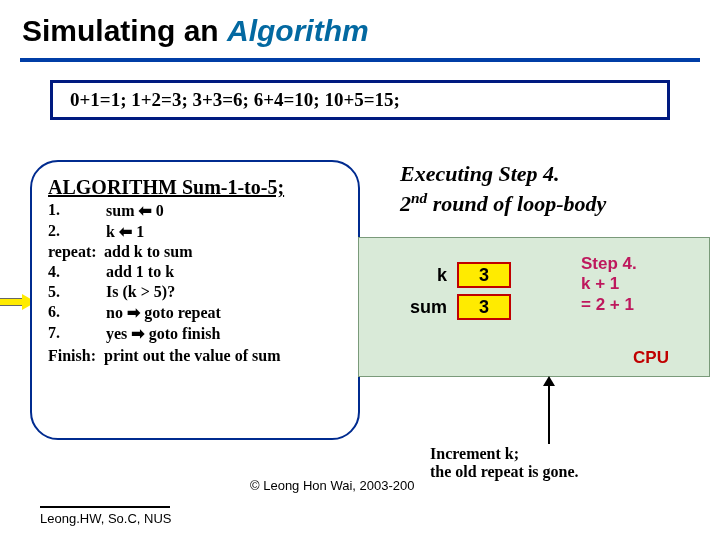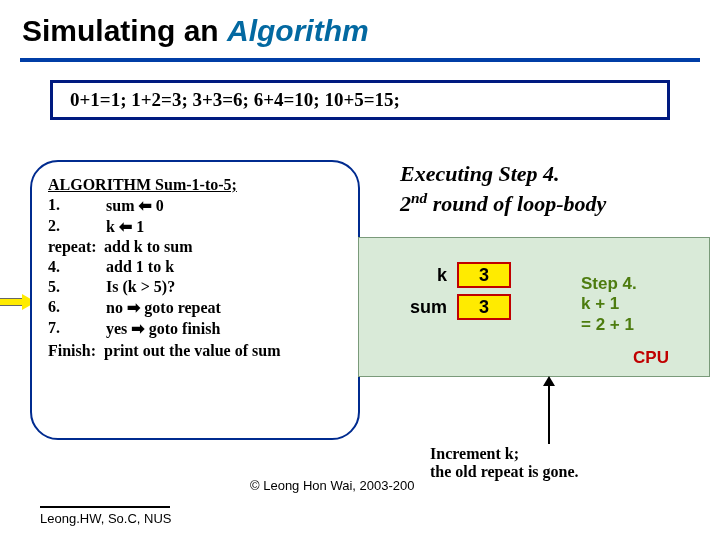--- a/index.html
+++ b/index.html
@@ -31,21 +31,21 @@
   .algo-panel {
     position: absolute;
     left: 30px; top: 160px;
     width: 330px; height: 280px;
     border: 2.5px solid #002b8f;
     border-radius: 28px;
     padding: 14px 10px 10px 16px;
     font-family: "Times New Roman", serif;
     background: #fff;
   }
-  .algo-header { font-weight: bold; font-size: 16px; text-decoration: underline; }
+  .algo-header { font-weight: bold; font-size: 20px; text-decoration: underline; }
   .algo-line { font-weight: bold; font-size: 16px; margin-top: 2px; display: flex; }
   .step-no { display: inline-block; width: 58px; }
   .step-label { display: inline-block; width: 56px; font-weight: bold; }
   .arrow-pointer {
     position: absolute;
     left: -2px; top: 294px;
     width: 38px; height: 16px;
   }
   .arrow-pointer .shaft {
     position: absolute; left: 0; top: 4px;
@@ -88,26 +88,26 @@
   .var-label { width: 54px; text-align: right; margin-right: 10px; }
   .var-cell {
     width: 54px; height: 26px;
     background: #ffeb00;
     border: 2px solid #c00000;
     display: flex; align-items: center; justify-content: center;
     font-family: Arial, sans-serif;
   }
   .step-note {
     position: absolute;
-    right: 18px; top: 36px;
+    right: 18px; top: 16px;
     width: 110px;
     font-family: Arial, sans-serif;
     font-weight: bold;
     font-size: 17px;
-    color: #4d7c0f;
+    color: #be185d;
     line-height: 1.2;
   }
   .cpu-label {
     position: absolute;
     right: 40px; bottom: 8px;
     font-family: Arial, sans-serif;
     font-weight: bold;
     color: #c00000;
     font-size: 17px;
   }

